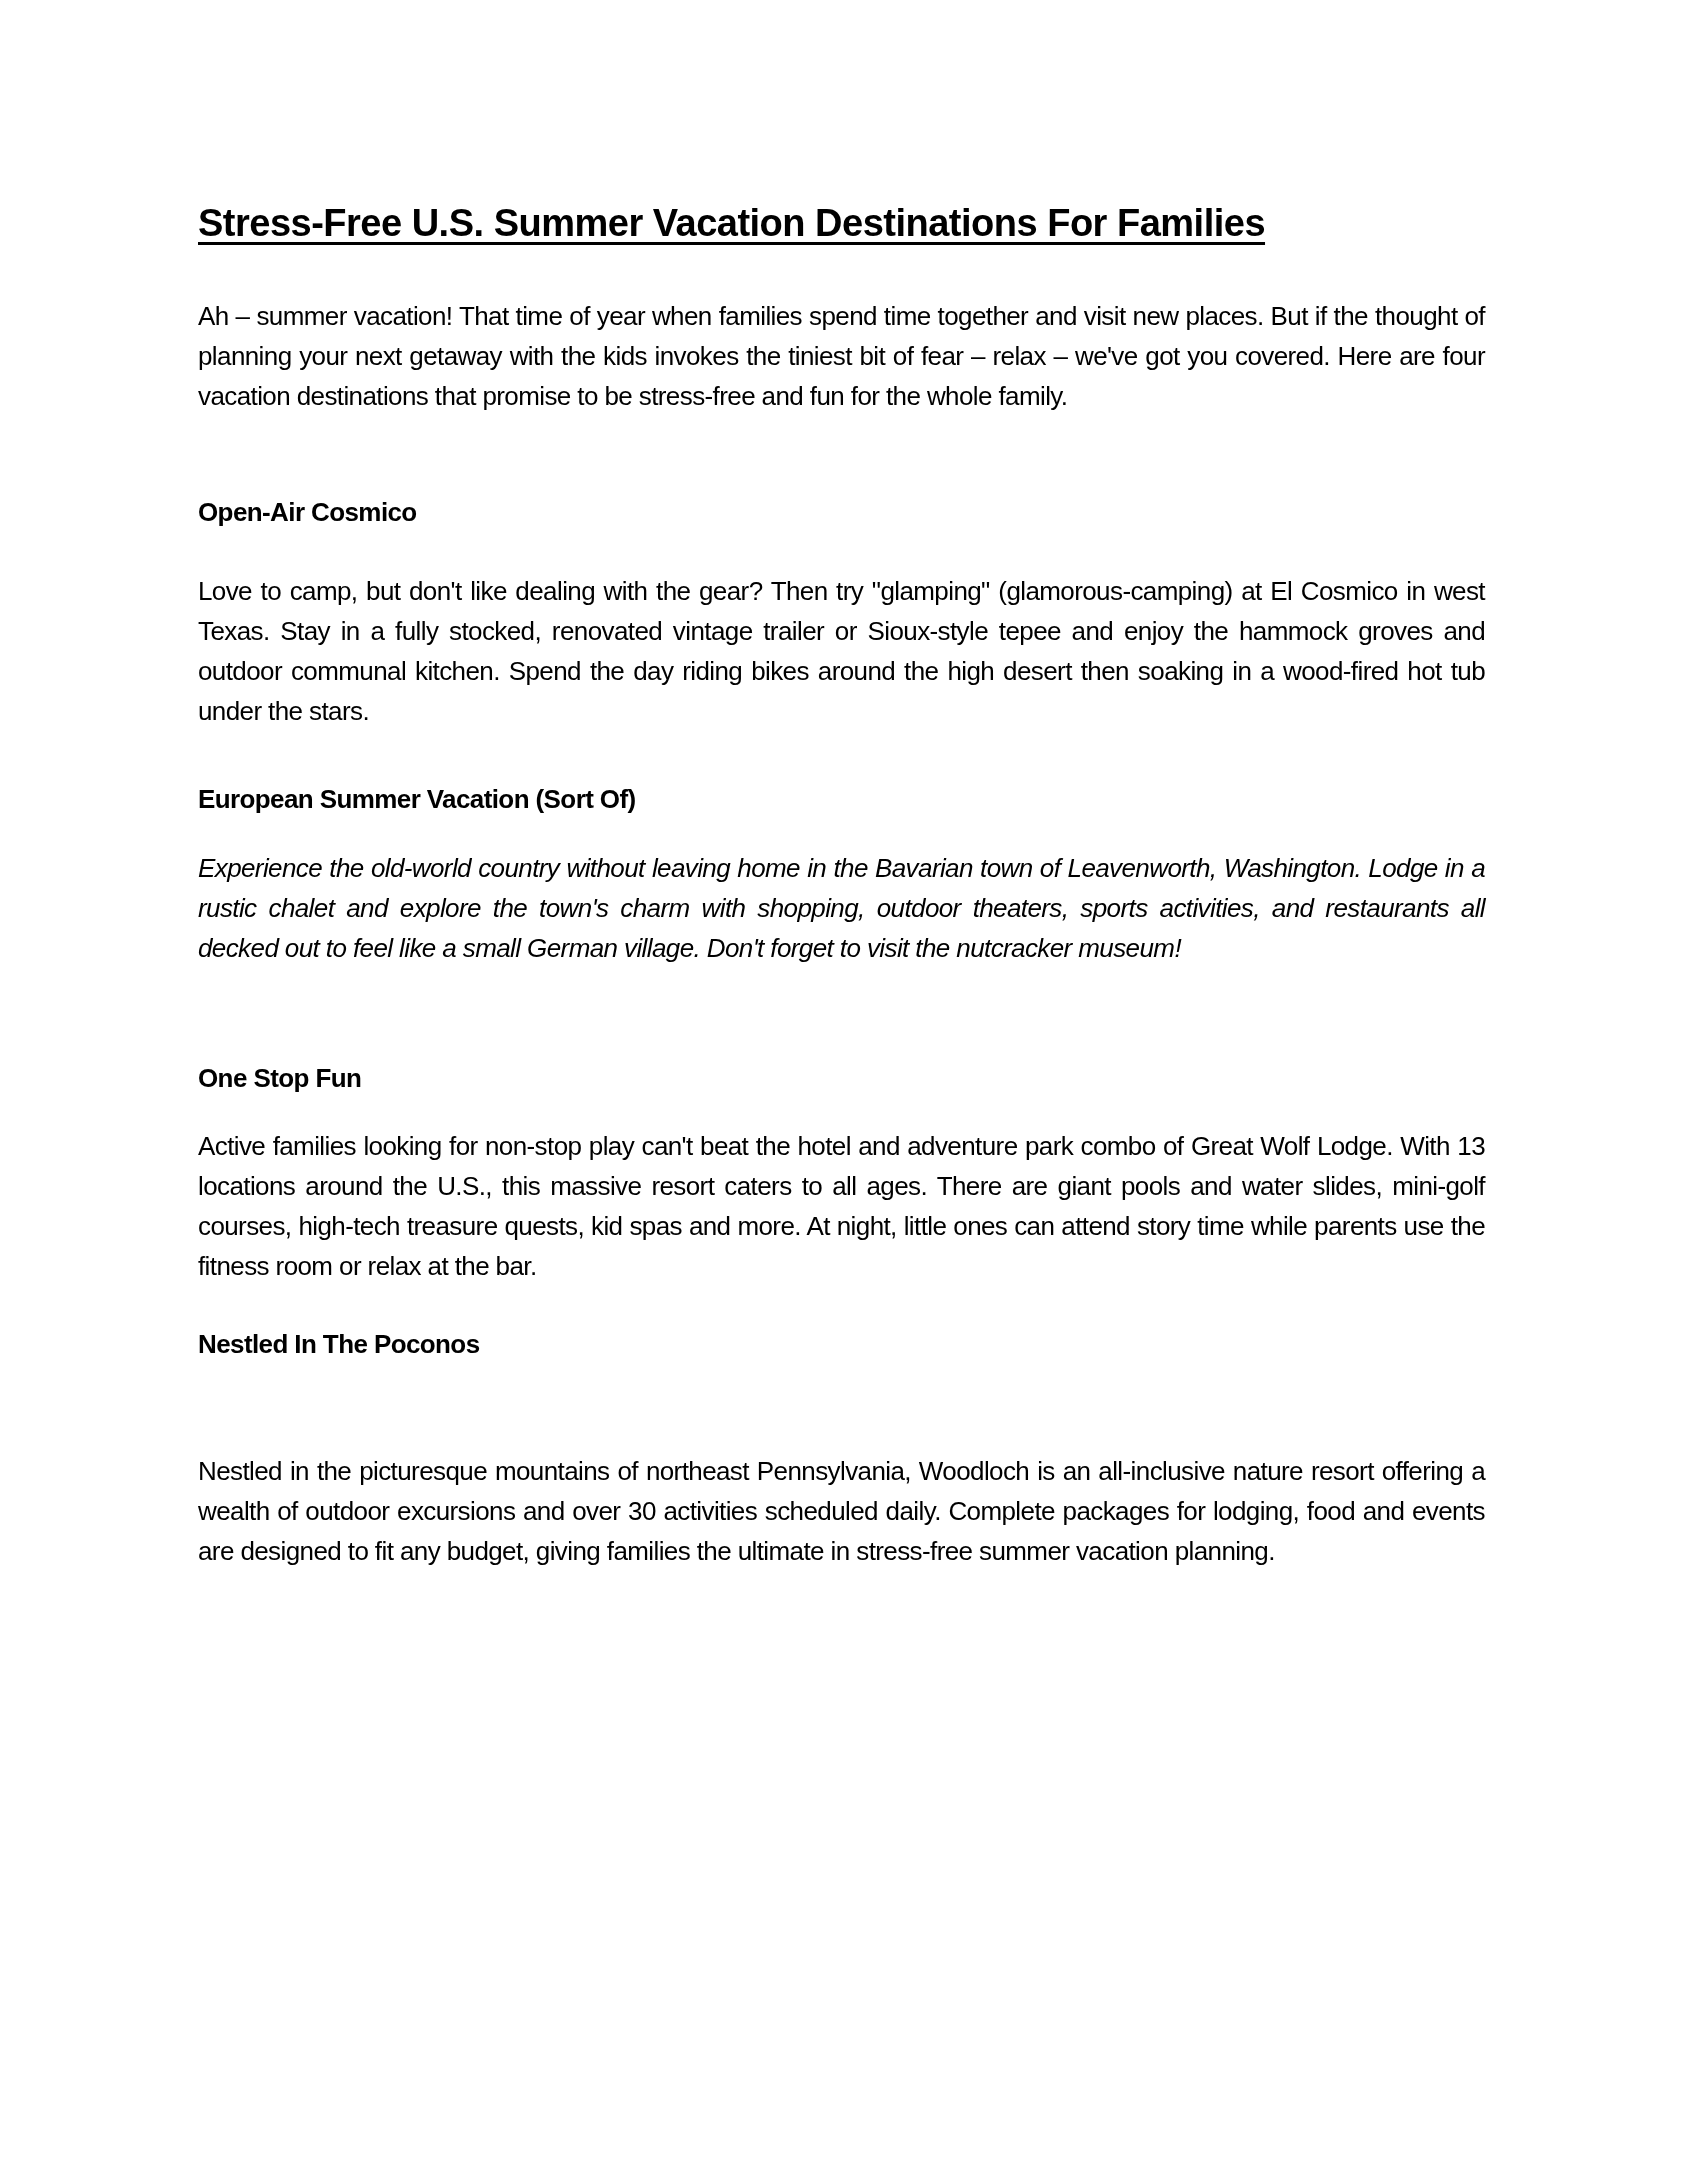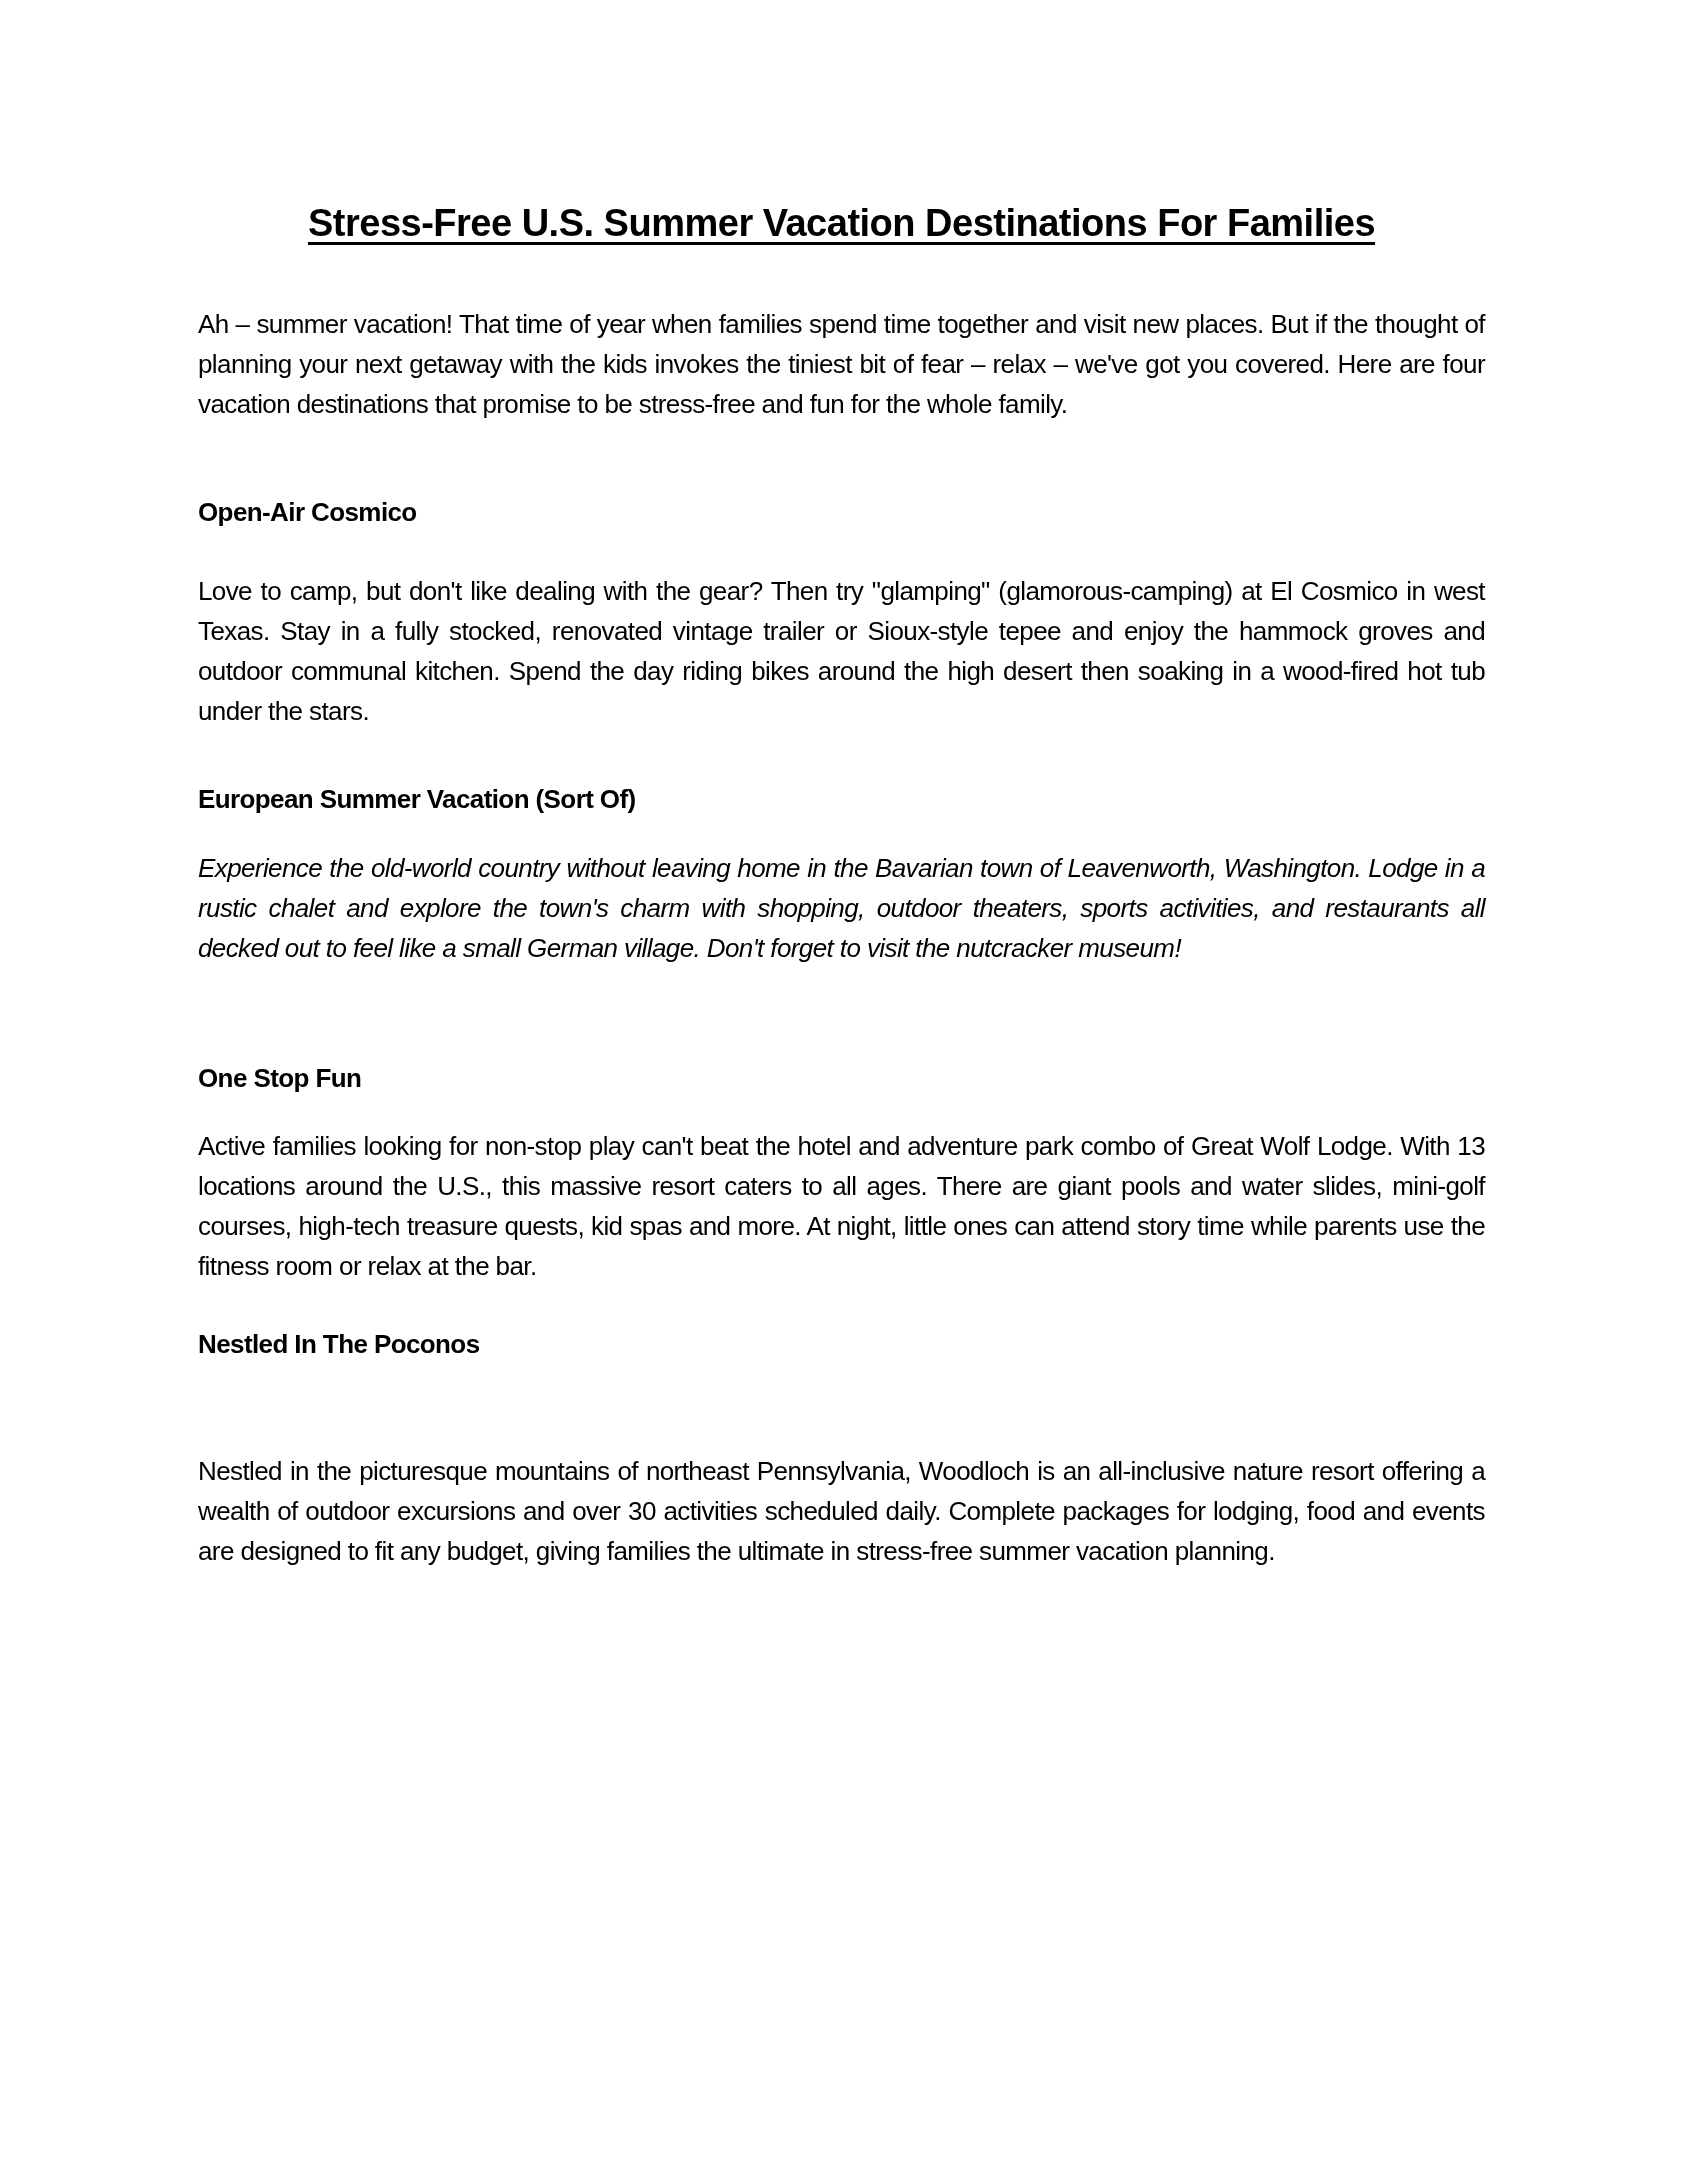--- a/index.html
+++ b/index.html
@@ -19,21 +19,20 @@
       position: absolute;
       left: 198px;
       top: 0;
       width: 1287px;
     }
     .doc-title {
       position: absolute;
       top: 198px;
       left: 0;
       width: 1287px;
-      text-align: center;
       font-size: 38px;
       font-weight: bold;
       text-decoration: underline;
       text-decoration-thickness: 3px;
       text-underline-offset: 6px;
       letter-spacing: -0.5px;
       line-height: 50px;
       margin: 0;
     }
     .para {
@@ -57,21 +56,21 @@
       letter-spacing: -0.6px;
     }
     .last-line-left { text-align-last: left; }
   </style>
 </head>
 <body>
 
 <div class="page">
   <h1 class="doc-title">Stress-Free U.S. Summer Vacation Destinations For Families</h1>
 
-  <p class="para last-line-left" style="top:304px;">Ah – summer vacation! That time of year when families spend time together and visit new places. But if the thought of planning your next getaway with the kids invokes the tiniest bit of fear – relax – we've got you covered. Here are four vacation destinations that promise to be stress-free and fun for the whole family.</p>
+  <p class="para last-line-left" style="top:296px;">Ah – summer vacation! That time of year when families spend time together and visit new places. But if the thought of planning your next getaway with the kids invokes the tiniest bit of fear – relax – we've got you covered. Here are four vacation destinations that promise to be stress-free and fun for the whole family.</p>
 
   <h2 class="heading" style="top:492px;">Open-Air Cosmico</h2>
   <p class="para last-line-left" style="top:571px;">Love to camp, but don't like dealing with the gear? Then try "glamping" (glamorous-camping) at El Cosmico in west Texas. Stay in a fully stocked, renovated vintage trailer or Sioux-style tepee and enjoy the hammock groves and outdoor communal kitchen. Spend the day riding bikes around the high desert then soaking in a wood-fired hot tub under the stars.</p>
 
   <h2 class="heading" style="top:769px;margin-top:10px;">European Summer Vacation (Sort Of)</h2>
   <p class="para last-line-left" style="top:848px;font-style:italic;">Experience the old-world country without leaving home in the Bavarian town of Leavenworth, Washington. Lodge in a rustic chalet and explore the town's charm with shopping, outdoor theaters, sports activities, and restaurants all decked out to feel like a small German village. Don't forget to visit the nutcracker museum!</p>
 
   <h2 class="heading" style="top:1046px;margin-top:12px;">One Stop Fun</h2>
   <p class="para last-line-left" style="top:1126px;">Active families looking for non-stop play can't beat the hotel and adventure park combo of Great Wolf Lodge. With 13 locations around the U.S., this massive resort caters to all ages. There are giant pools and water slides, mini-golf courses, high-tech treasure quests, kid spas and more. At night, little ones can attend story time while parents use the fitness room or relax at the bar.</p>
 

